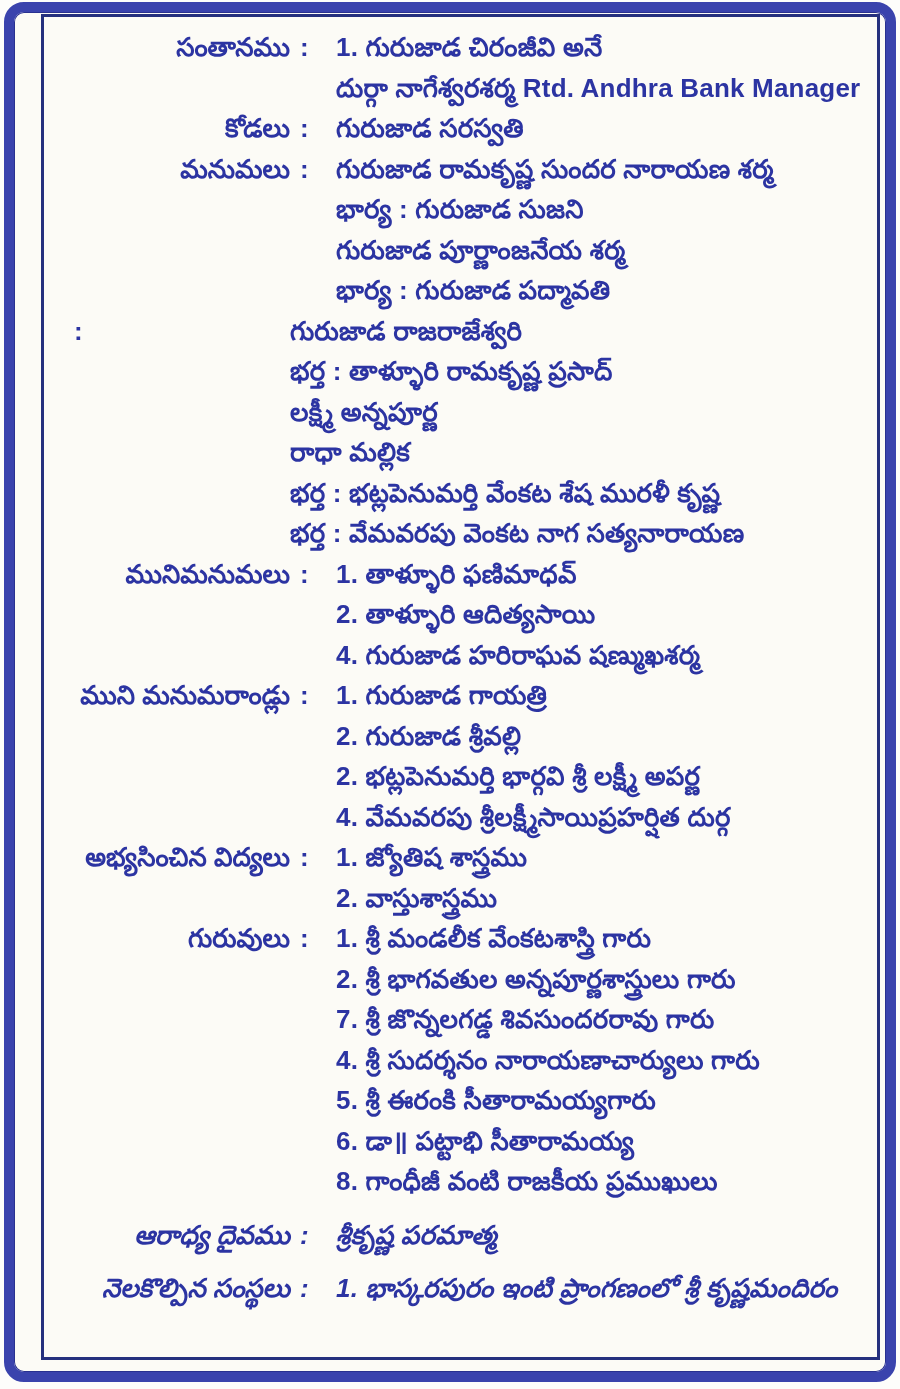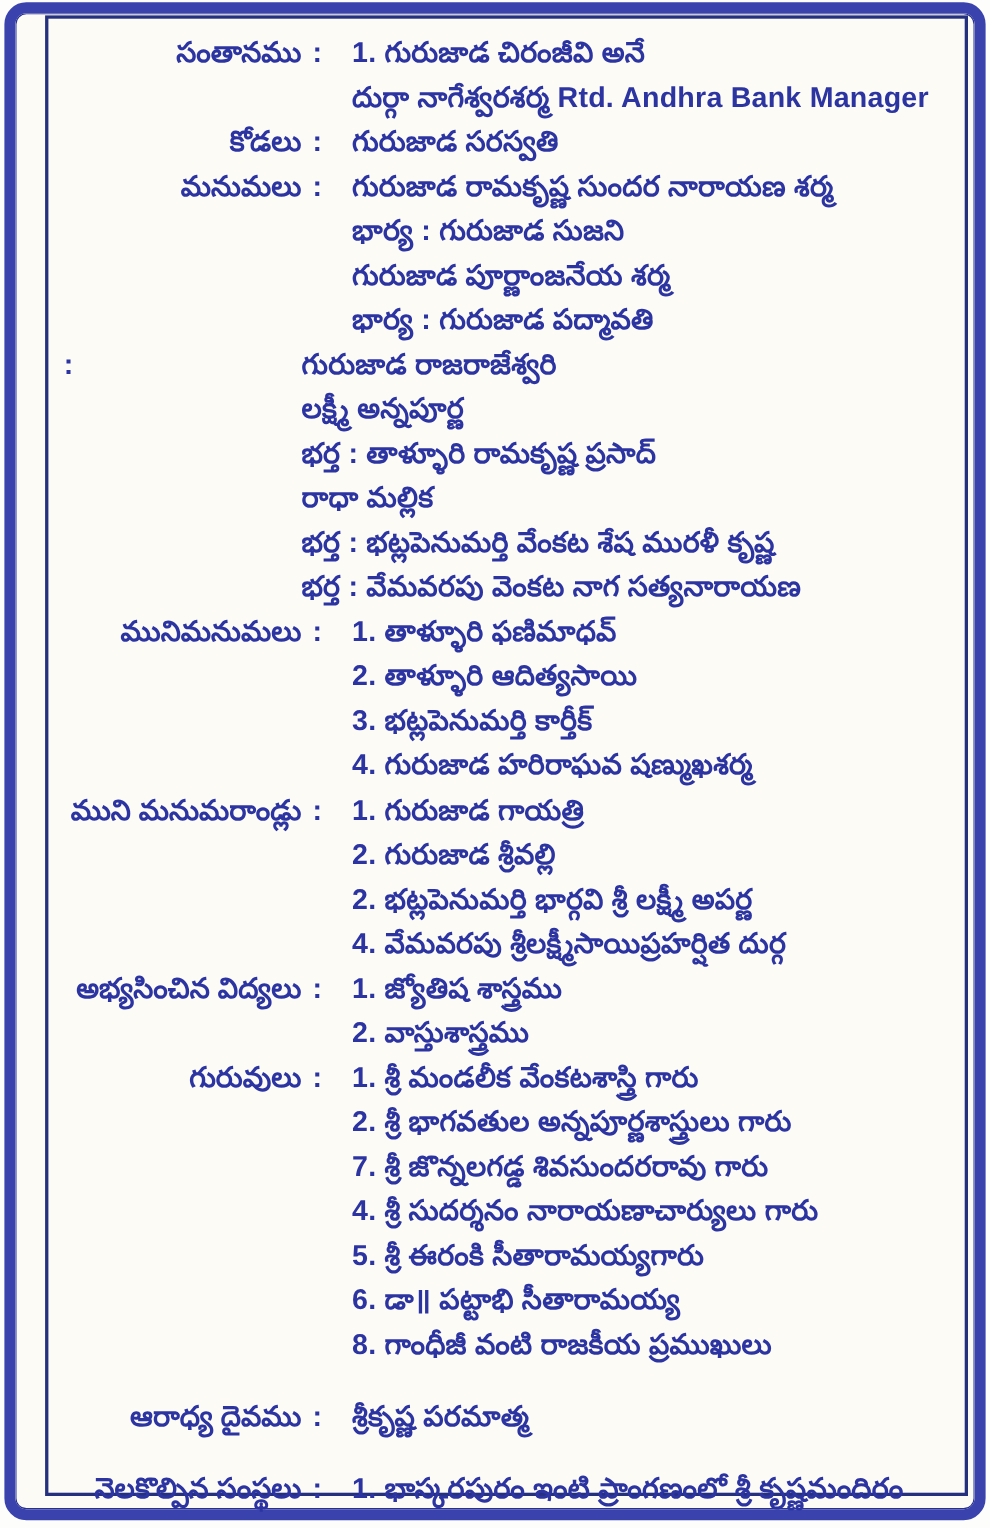--- a/index.html
+++ b/index.html
@@ -30,34 +30,35 @@
     position: absolute;
     left: 41px;
     top: 14px;
     width: 839px;
     height: 1346px;
     box-sizing: border-box;
     border: 3px solid var(--inner-border, #25307e);
   }
   .content {
     position: absolute;
-    left: 48px;
+    left: 64px;
     top: 27px;
     width: 818px;
     color: var(--ink, #2c34a2);
     font-size: 26px;
     font-weight: 600;
   }
   .row {
     display: grid;
     grid-template-columns: 226px 46px 1fr;
     align-items: start;
   }
   .row.gap-before {
-    margin-top: 25px;
+    margin-top: 13px;
+    font-style: italic;
   }
   .label {
     text-align: right;
     font-weight: 700;
     line-height: 40.5px;
     white-space: nowrap;
   }
   .colon {
     padding-left: 10px;
     font-weight: 700;
@@ -104,35 +105,34 @@
         <div class="line">భార్య : గురుజాడ సుజని</div>
         <div class="line">గురుజాడ పూర్ణాంజనేయ శర్మ</div>
         <div class="line">భార్య : గురుజాడ పద్మావతి</div>
       </div>
   </div>
 
   <div class="row">
     <div class="colon">:</div>
     <div class="lines">
         <div class="line">గురుజాడ రాజరాజేశ్వరి</div>
+        <div class="line">భర్త : తాళ్ళూరి రామకృష్ణ ప్రసాద్</div>
         <div class="line">లక్ష్మీ అన్నపూర్ణ</div>
-        <div class="line">భర్త : తాళ్ళూరి రామకృష్ణ ప్రసాద్</div>
         <div class="line">రాధా మల్లిక</div>
         <div class="line">భర్త : భట్లపెనుమర్తి వేంకట శేష మురళీ కృష్ణ</div>
         <div class="line">భర్త : వేమవరపు వెంకట నాగ సత్యనారాయణ</div>
       </div>
   </div>
 
   <div class="row">
     <div class="label">మునిమనుమలు</div>
     <div class="colon">:</div>
     <div class="lines">
         <div class="line">1. తాళ్ళూరి ఫణిమాధవ్</div>
         <div class="line">2. తాళ్ళూరి ఆదిత్యసాయి</div>
-        <div class="line">3. భట్లపెనుమర్తి కార్తీక్</div>
         <div class="line">4. గురుజాడ హరిరాఘవ షణ్ముఖశర్మ</div>
       </div>
   </div>
 
   <div class="row">
     <div class="label">ముని మనుమరాండ్లు</div>
     <div class="colon">:</div>
     <div class="lines">
         <div class="line">1. గురుజాడ గాయత్రి</div>
         <div class="line">2. గురుజాడ శ్రీవల్లి</div>

